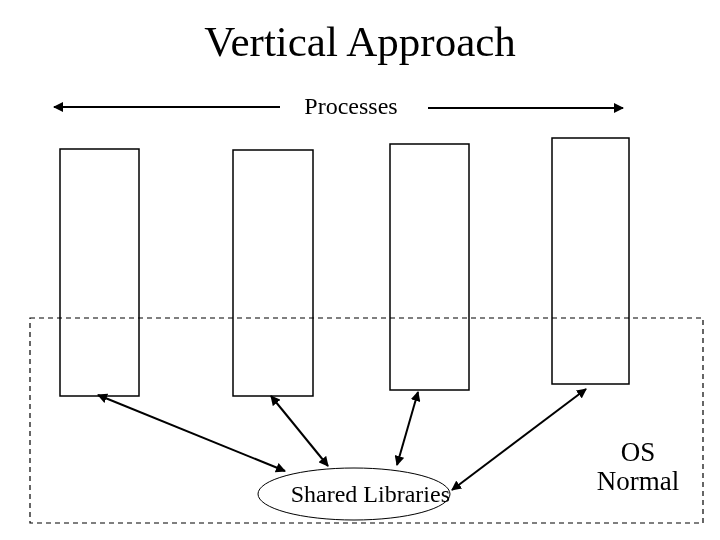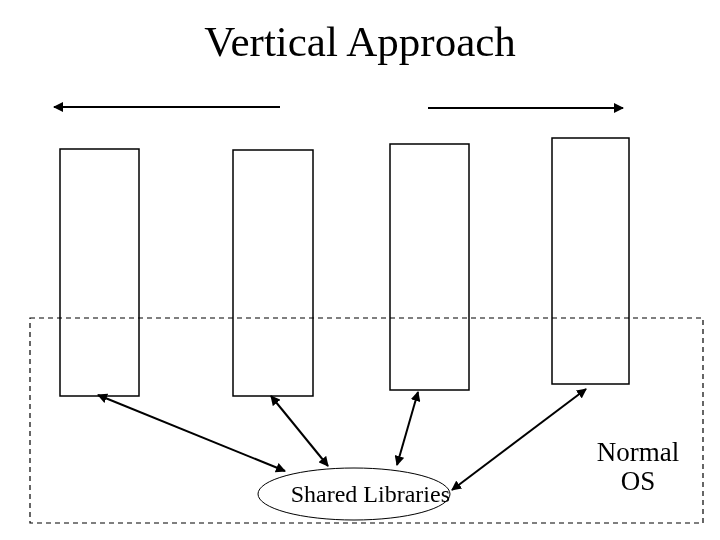--- a/index.html
+++ b/index.html
@@ -88,21 +88,22 @@
     <line x1="271" y1="396" x2="328" y2="466" stroke="#000000" stroke-width="2" marker-start="url(#ah)" marker-end="url(#ah)"></line>
     <line x1="418" y1="392" x2="397" y2="465" stroke="#000000" stroke-width="2" marker-start="url(#ah)" marker-end="url(#ah)"></line>
     <line x1="586" y1="389" x2="452" y2="490" stroke="#000000" stroke-width="2" marker-start="url(#ah)" marker-end="url(#ah)"></line>
 
     <line x1="280" y1="107" x2="54" y2="107" stroke="#000000" stroke-width="2" marker-end="url(#ah)"></line>
     <line x1="428" y1="108" x2="623" y2="108" stroke="#000000" stroke-width="2" marker-end="url(#ah)"></line>
   </svg>
 
   <div class="slide-title">Vertical Approach</div>
 
+  <div class="processes-label">Processes</div>
 
   <div class="shared-libraries-label">Shared Libraries</div>
 
   <div class="normal-os-label">
+    <div>OS</div>
     <div>Normal</div>
-    <div>OS</div>
   </div>
 
 </div>
 
 </body></html>

